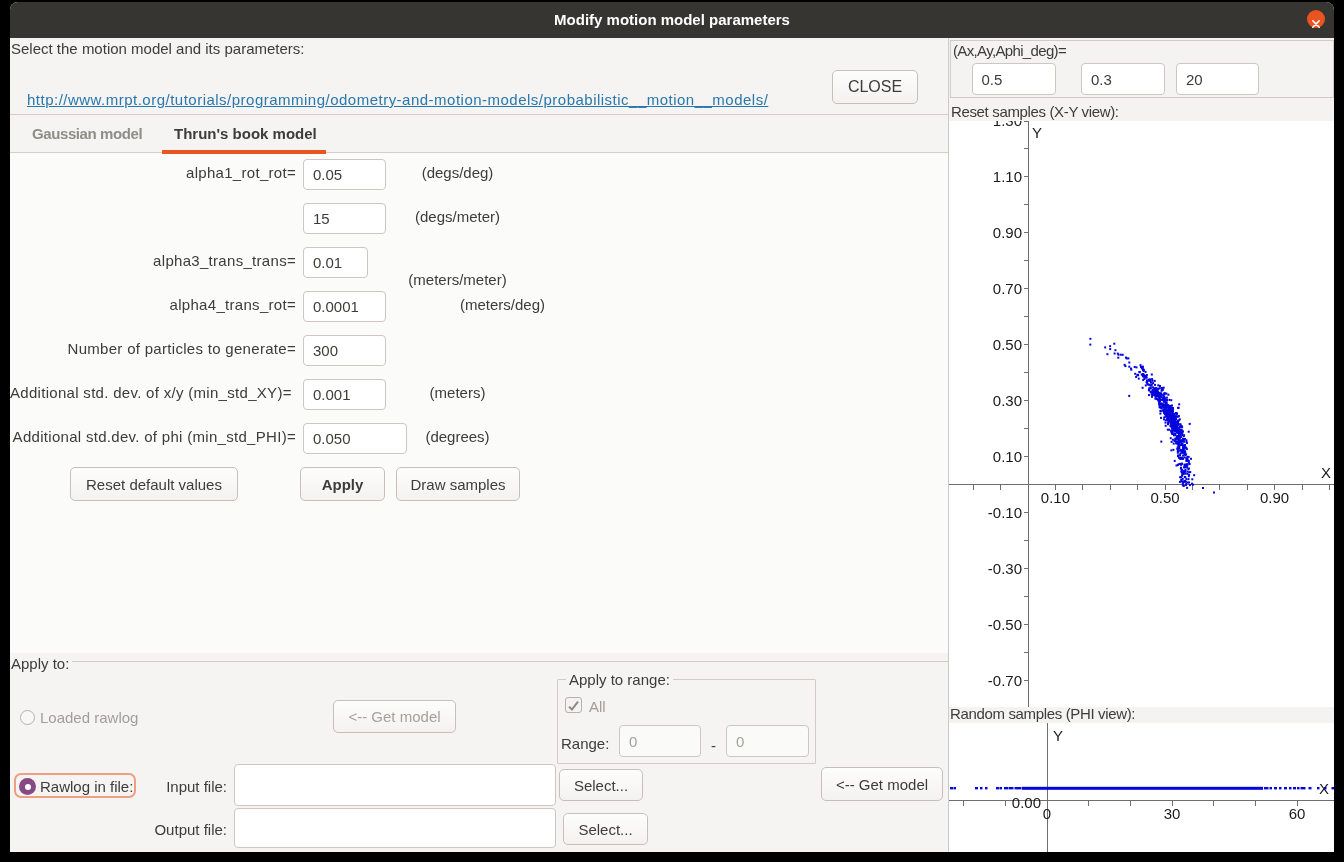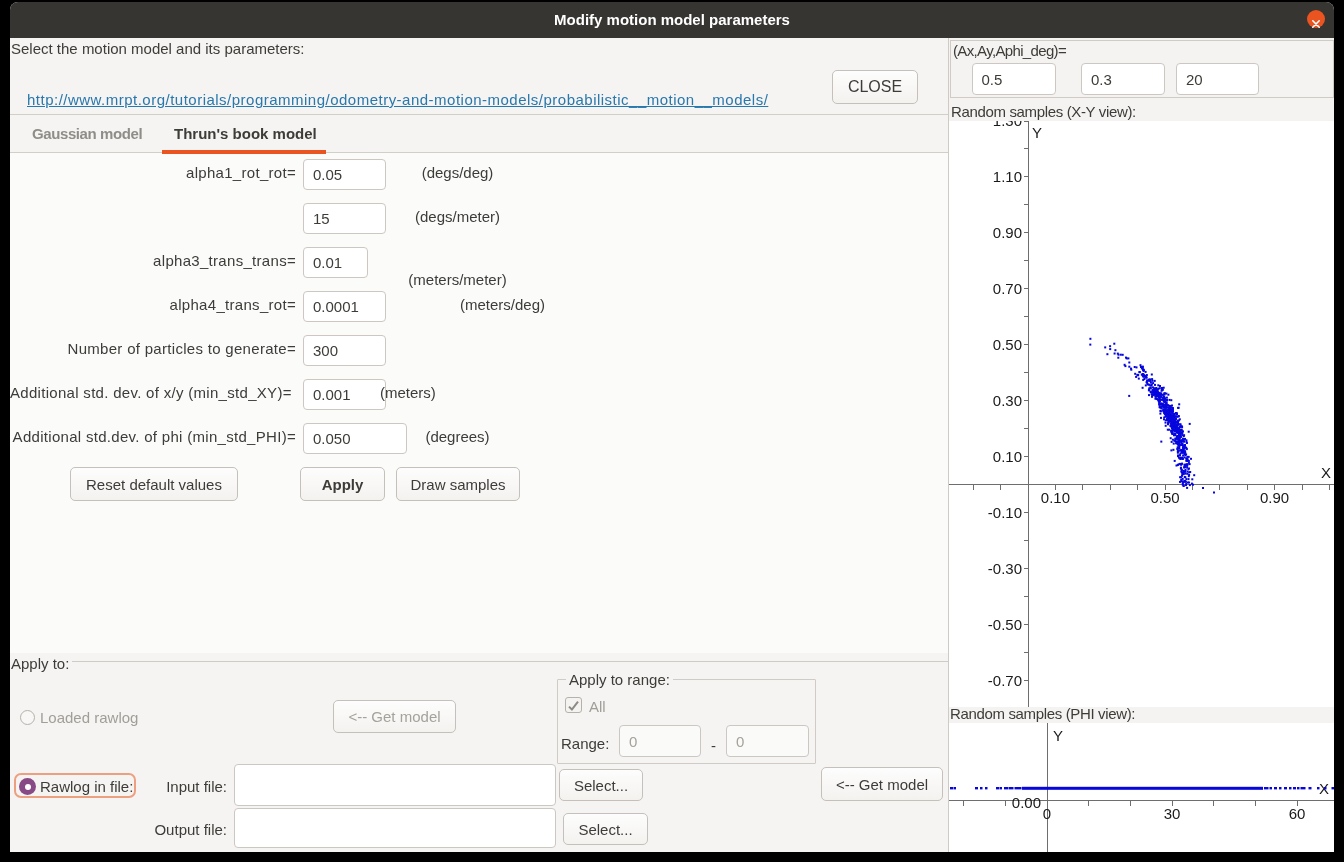--- a/index.html
+++ b/index.html
@@ -43,21 +43,21 @@
   <div class="txt" style="left:0;top:250px;width:286px;text-align:right;letter-spacing:0.3px;">alpha3_trans_trans=</div>
   <div class="inp" style="left:293px;top:244.5px;width:65px;height:31px;">0.01</div>
   <div class="txt" style="left:370px;top:250px;width:155px;text-align:center;margin-top:19px;">(meters/meter)</div>
   <div class="txt" style="left:0;top:294px;width:286px;text-align:right;letter-spacing:0.3px;">alpha4_trans_rot=</div>
   <div class="inp" style="left:293px;top:288.5px;width:83px;height:31px;">0.0001</div>
   <div class="txt" style="left:380px;top:294px;width:155px;text-align:right;">(meters/deg)</div>
   <div class="txt" style="left:0;top:338px;width:286px;text-align:right;letter-spacing:0.3px;">Number of particles to generate=</div>
   <div class="inp" style="left:293px;top:332.5px;width:83px;height:31px;">300</div>
   <div class="txt" style="left:0;top:382px;width:286px;text-align:left;letter-spacing:0.3px;">Additional std. dev. of x/y (min_std_XY)=</div>
   <div class="inp" style="left:293px;top:376.5px;width:83px;height:31px;">0.001</div>
-  <div class="txt" style="left:370px;top:382px;width:155px;">(meters)</div>
+  <div class="txt" style="left:370px;top:382px;width:155px;text-align:center;">(meters)</div>
   <div class="txt" style="left:0;top:426px;width:286px;text-align:right;letter-spacing:0.3px;">Additional std.dev. of phi (min_std_PHI)=</div>
   <div class="inp" style="left:293px;top:420.5px;width:104px;height:31px;">0.050</div>
   <div class="txt" style="left:370px;top:426px;width:155px;text-align:center;">(degrees)</div>
 
   <div class="btn" style="left:60px;top:465px;width:168px;height:34px;">Reset default values</div>
   <div class="btn" style="left:290px;top:465px;width:85px;height:34px;font-weight:bold;">Apply</div>
   <div class="btn" style="left:386px;top:465px;width:124px;height:34px;">Draw samples</div>
 
   <div class="txt" style="left:1px;top:653px;">Apply to:</div>
   <div class="hline" style="left:62px;top:659px;width:876px;background:#d0cbc5;"></div>
@@ -94,21 +94,21 @@
   <div class="btn" style="left:811px;top:765px;width:122px;height:34px;">&lt;-- Get model</div>
 
   <div class="vline" style="left:938px;top:36px;height:814px;"></div>
 
   <div class="abs" style="left:939px;top:36px;width:385px;height:814px;background:#f4f3f1;"></div>
   <div class="abs" style="left:940px;top:38px;width:384px;height:58px;border:1px solid #d0cbc5;"></div>
   <div class="txt" style="left:943px;top:40px;letter-spacing:-0.65px;">(Ax,Ay,Aphi_deg)=</div>
   <div class="inp" style="left:961.5px;top:61px;width:84px;height:32px;">0.5</div>
   <div class="inp" style="left:1071px;top:61px;width:84px;height:32px;">0.3</div>
   <div class="inp" style="left:1166px;top:61px;width:83px;height:32px;">20</div>
-  <div class="txt" style="left:941px;top:101px;letter-spacing:-0.35px;">Random samples (X-Y view):</div>
+  <div class="txt" style="left:941px;top:101px;letter-spacing:-0.35px;">Reset samples (X-Y view):</div>
 
   <div class="abs" style="left:939px;top:119px;width:385px;height:586px;background:#fff;overflow:hidden;">
     <svg width="385" height="586" style="position:absolute;left:0;top:0;">
       <g stroke="#6e6e6e" stroke-width="1" shape-rendering="crispEdges">
         <line x1="79" y1="0" x2="79" y2="586"></line>
         <line x1="0" y1="363" x2="385" y2="363"></line>
         <line x1="74.5" y1="559" x2="79" y2="559"></line>
           <line x1="74.5" y1="531" x2="79" y2="531"></line>
           <line x1="74.5" y1="503" x2="79" y2="503"></line>
           <line x1="74.5" y1="475" x2="79" y2="475"></line>

